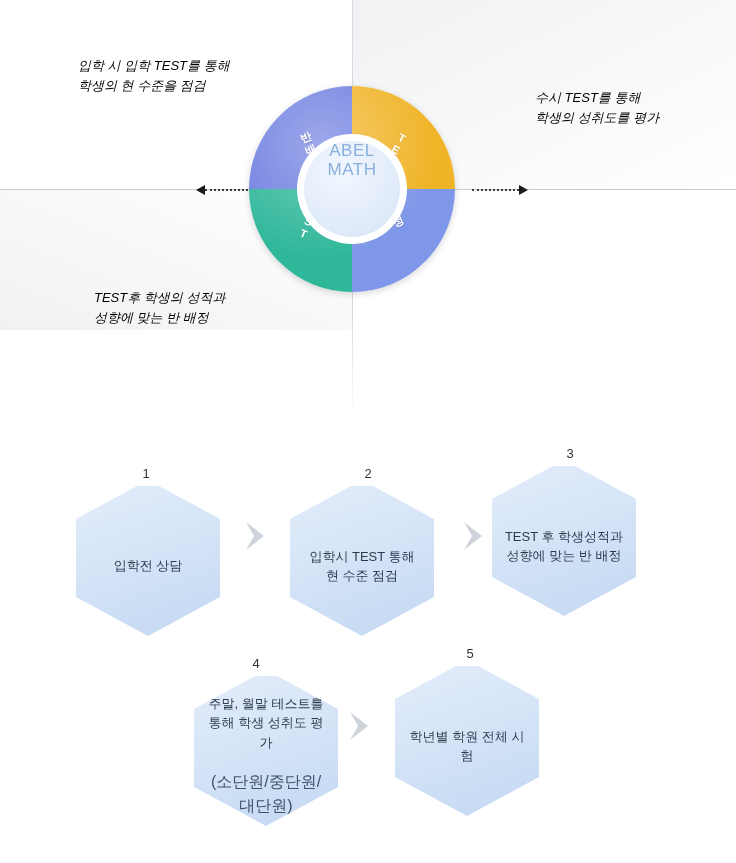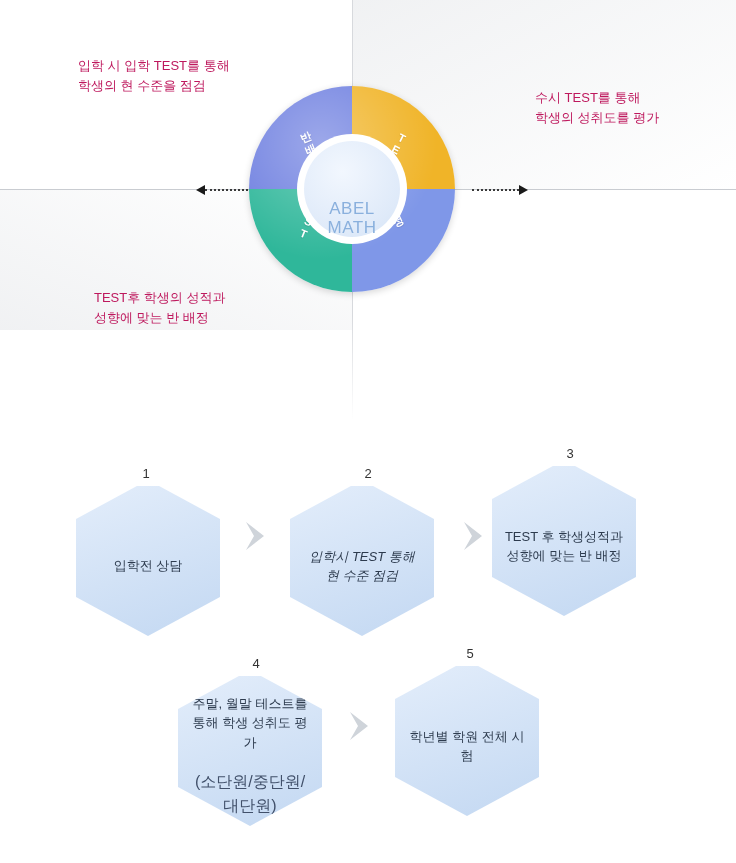--- a/index.html
+++ b/index.html
@@ -123,21 +123,21 @@
     justify-content: center;
   }
   #donut-core {
     width: 96px;
     height: 96px;
     border-radius: 50%;
     background: radial-gradient(circle at 40% 32%, #f2f7fe, #dfeaf9 70%, #d4e3f6 100%);
     display: flex;
     flex-direction: column;
     align-items: center;
-    justify-content: flex-end;
+    justify-content: flex-start;
     line-height: 1.12;
   }
   #donut-core .brand-line {
     font-size: 17px;
     color: #8ab0dd;
     letter-spacing: 0.5px;
   }
 
   
   .seg-label {
@@ -155,22 +155,23 @@
   #seg-label-tr { left: 136px; top: 44px; transform: rotate(27deg); }
   #seg-label-tl { left: 54px;  top: 44px; transform: rotate(-22deg); }
   #seg-label-bl { left: 54px;  top: 104px; transform: rotate(22deg); }
   #seg-label-br { left: 136px; top: 104px; transform: rotate(-25deg); }
 
   
   .cycle-caption {
     position: absolute;
     font-size: 13px;
     line-height: 1.55;
-    color: #be185d;
+    color: #000000;
     white-space: pre-line;
+    font-style: italic;
   }
   #caption-top-left { left: 78px;  top: 56px; text-align: left; }
   #caption-top-right { left: 535px; top: 56px; text-align: left; margin-top: 32px; }
   #caption-bottom-left { left: 94px; top: 288px; text-align: left; }
   #caption-bottom-right { left: 500px; top: 288px; text-align: left; }
 
   
   #steps-section {
     position: absolute;
     left: 0;
@@ -216,30 +217,30 @@
   }
   .flow-arrow {
     position: absolute;
     width: 24px;
     height: 32px;
     color: #cfd4da;
   }
 
   
   #hex-1 { left: 76px;  top: 60px; }
-  #hex-2 { left: 290px; top: 60px; font-style: italic; }
+  #hex-2 { left: 290px; top: 60px; }
   #hex-3 { left: 492px; top: 40px; }
   #badge-1 { left: 117px; top: 40px; }
   #badge-2 { left: 339px; top: 40px; }
   #badge-3 { left: 541px; top: 20px; }
   #arrow-1 { left: 244px; top: 100px; }
   #arrow-2 { left: 462px; top: 100px; }
 
   
-  #hex-4 { left: 178px; top: 250px; }
+  #hex-4 { left: 194px; top: 250px; }
   #hex-5 { left: 395px; top: 240px; }
   #badge-4 { left: 227px; top: 230px; }
   #badge-5 { left: 441px; top: 220px; }
   #arrow-3 { left: 348px; top: 290px; }
 </style>
 </head>
 <body>
 
 <div id="cycle-section">
 

